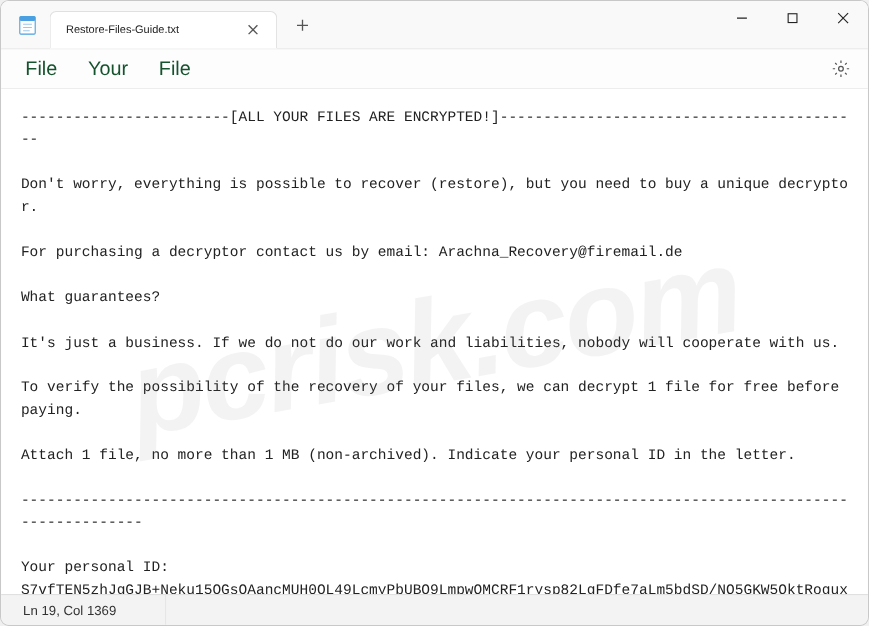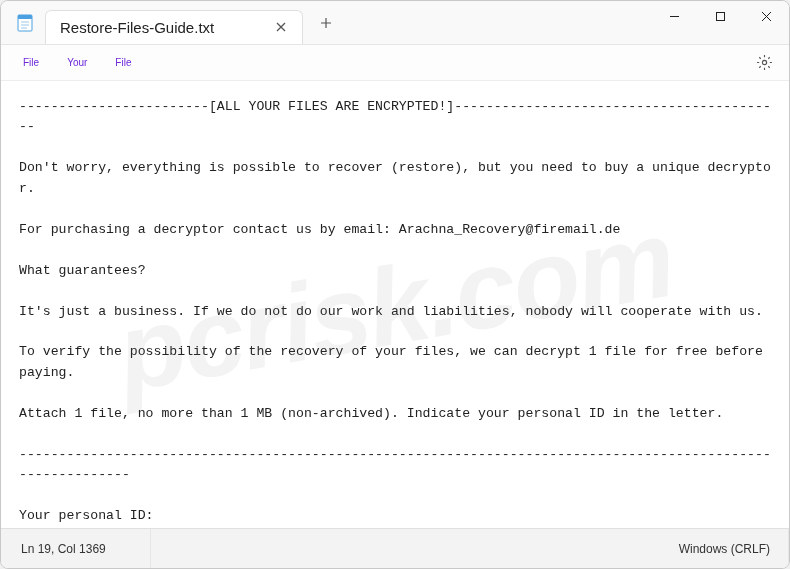--- a/index.html
+++ b/index.html
@@ -41,21 +41,21 @@
   height: 34px;
   margin-top: 8px;
   padding: 0 14px 0 14px;
   background: #ffffff;
   border: 1px solid #e0e0e0;
   border-bottom: none;
   border-radius: 6px 6px 0 0;
   display: flex;
   align-items: center;
   gap: 60px;
-  font-size: 15px;
+  font-size: 10px;
   color: #222;
 }
 .tab-close {
   width: 14px;
   height: 14px;
   display: flex;
   align-items: center;
   justify-content: center;
   color: #555;
   font-size: 13px;
@@ -87,22 +87,22 @@
   height: 36px;
   display: flex;
   align-items: center;
   padding: 0 10px;
   gap: 4px;
   border-bottom: 1px solid #ededed;
   background: #fdfdfd;
 }
 .menu-item {
   padding: 4px 12px;
-  font-size: 10px;
-  color: #6d28d9;
+  font-size: 18px;
+  color: #14532d;
   border-radius: 4px;
 }
 .menubar-spacer { flex: 1; }
 .gear {
   width: 30px;
   height: 30px;
   display: flex;
   align-items: center;
   justify-content: center;
   color: #444;
@@ -116,21 +116,21 @@
 .content-text {
   font-family: Consolas, "Courier New", monospace;
   font-size: 13.2px;
   line-height: 1.55;
   color: #222;
   padding: 16px 18px 8px 18px;
   white-space: pre-wrap;
   word-break: break-all;
 }
 .statusbar {
-  height: 40px;
+  height: 28px;
   background: #f3f3f3;
   border-top: 1px solid #e0e0e0;
   display: flex;
   font-size: 12px;
   color: #333;
 }
 .status-cell {
   padding: 0 18px;
   height: 100%;
   display: flex;
@@ -237,16 +237,15 @@
 -------------------------------------------------------------------------------------------------------------
 
 Your personal ID:
 S7vfTEN5zhJgGJB+Neku15QGsQAancMUH0QL49LcmyPbUBQ9LmpwOMCRF1rysp82LgFDfe7aLm5bdSD/NO5GKW5OktRoguxFoS4u36e9Di4EzM/z1un9tITT2yzjgOltr7lczkV8V5DB+sdkl8RQTMR+oXSbgpIgyPRF52OycllWC/YCEzxZ2qiSSirsGJZVgkBP5HENlU/sA45+50vB4Q+
 3lTPjfx2DUhiPV57tpYCdN5Vume4dnMA0jAfLVXqQ6Bw+zDKVuX+avBm3WtEpRTFHdmZ32ivCQkpcJiednP17Jituqz/tYl8U9cWjheOSmA9cqo1a+r7THHE+TBj5D6/oU9c6yPNoMPfFd4dnxheEdrFbwaOZHSxj9Ubu5nJDtIMwFzTst6qPFNtmxeOsTwwnehIaA2IrKPzDGo2tqi7Op6gCmP5LSHtCB3bk32ShGKO6mEq0YzaeLnbzT92qqhWoJQJIFVatbuMi4dJ2pYBRr3dB7ADEizQWEN</div>
   </div>
 
   <div class="statusbar">
     <div class="status-cell first">Ln 19, Col 1369</div>
     <div class="status-spacer"></div>
-    <div class="status-cell">Windows (CRLF)</div>
   </div>
 
 </div>
 
 </body></html>

